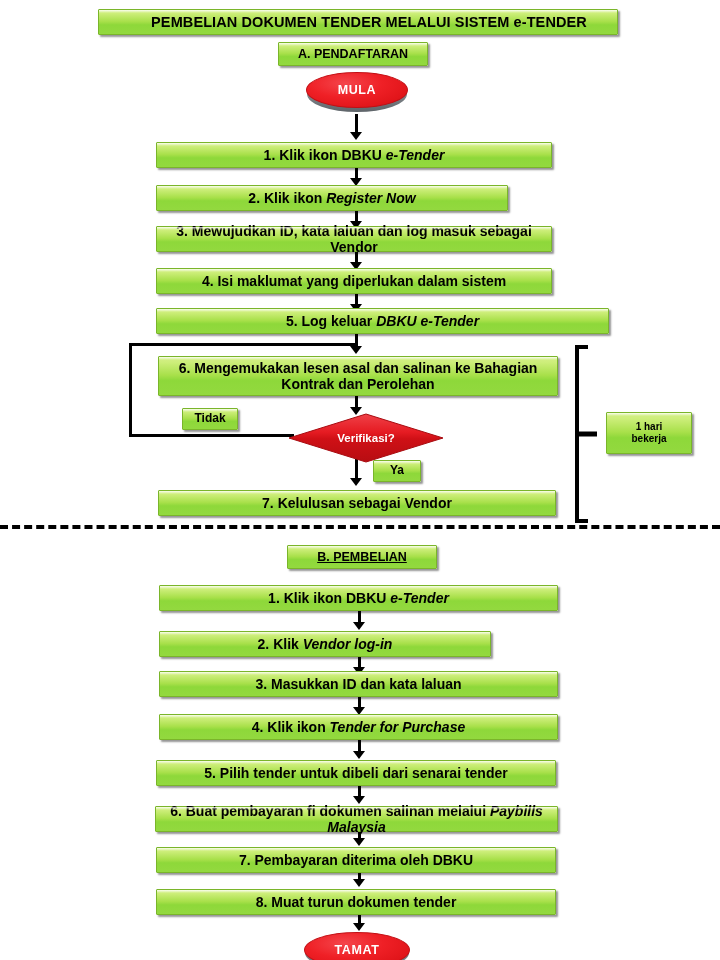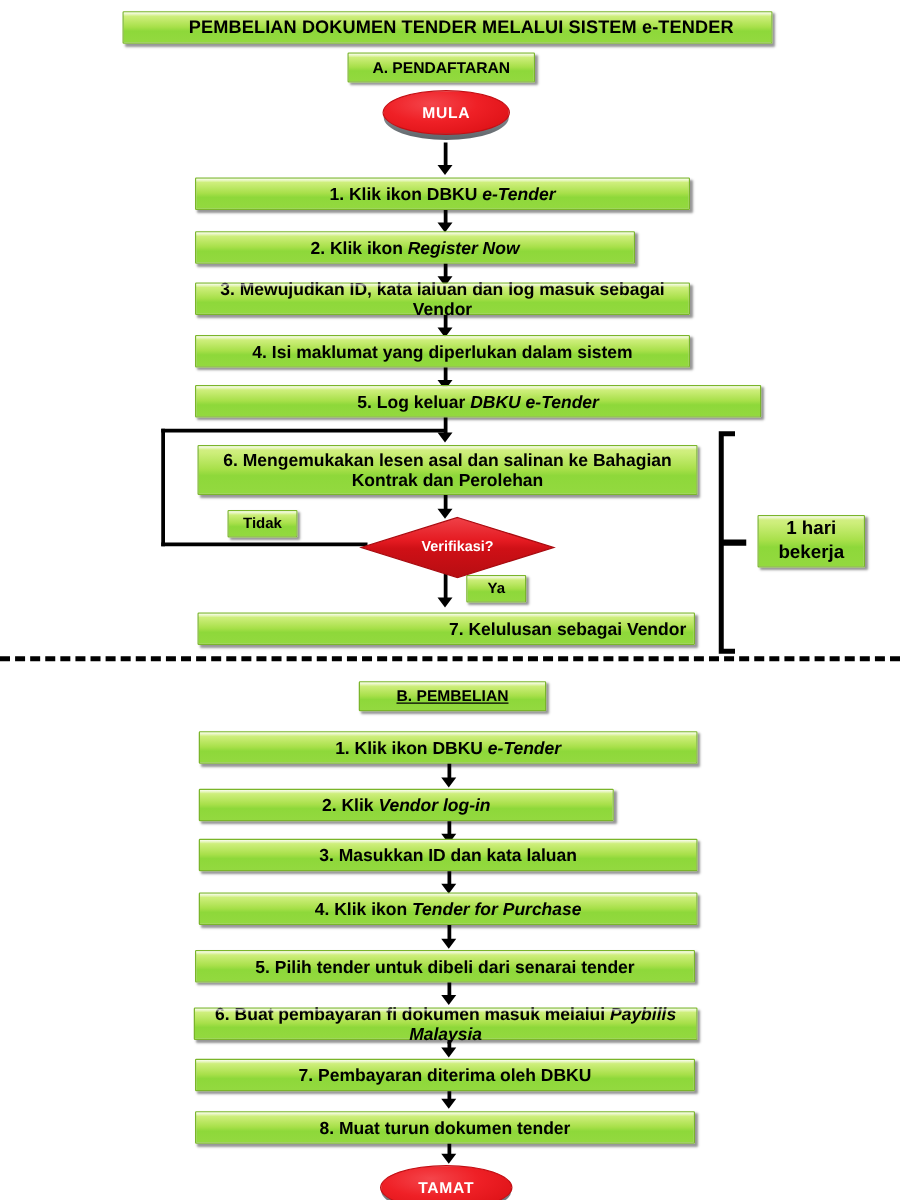--- a/index.html
+++ b/index.html
@@ -59,21 +59,21 @@
   .section-box {
     font-size: 12.5px;
   }
   .step-box {
     font-size: 14px;
   }
   .tag-box {
     font-size: 12px;
   }
   .dur-box {
-    font-size: 15px;
+    font-size: 10px;
     line-height: 1.25;
   }
 
   
   .ellipse {
     position: absolute;
     display: flex;
     align-items: center;
     justify-content: center;
     color: #ffffff;
@@ -223,21 +223,21 @@
     <span>Verifikasi?</span>
   </div>
 
   <div class="vline" style="left:354.5px; top:459px; height:22px;"></div>
   <div class="arrowdown" style="left:350px; top:478px;"></div>
 
   <div class="gbox tag-box" style="left:373px; top:460px; width:48px; height:22px;">
     <span>Ya</span>
   </div>
 
-  <div class="gbox step-box" style="left:158px; top:490px; width:398px; height:26px;justify-content:flex-end;">
+  <div class="gbox step-box" style="left:158px; top:490px; width:398px; height:26px;">
     <span><span>7.  </span>Kelulusan sebagai Vendor</span>
   </div>
 
   <svg class="bracket" style="left:572px; top:344px;" width="30" height="180" viewBox="0 0 30 180">
     <path d="M16,3 L5,3 L5,177 L16,177" fill="none" stroke="#000000" stroke-width="4"></path>
     <path d="M5,90 L25,90" fill="none" stroke="#000000" stroke-width="5"></path>
   </svg>
   <div class="gbox dur-box" style="left:606px; top:412px; width:86px; height:42px; flex-direction:column;">
     <span>1 hari</span>
     <span>bekerja</span>
@@ -273,21 +273,21 @@
   <div class="vline" style="left:357.5px; top:740px; height:14px;"></div>
   <div class="arrowdown" style="left:353px; top:751px;"></div>
 
   <div class="gbox step-box" style="left:156px; top:760px; width:400px; height:26px;">
     <span><span>5.  </span><span>Pilih tender untuk dibeli dari senarai tender</span><i></i></span>
   </div>
   <div class="vline" style="left:357.5px; top:786px; height:14px;"></div>
   <div class="arrowdown" style="left:353px; top:796px;"></div>
 
   <div class="gbox step-box" style="left:155px; top:806px; width:403px; height:26px;">
-    <span><span>6.  </span><span>Buat pembayaran fi dokumen masuk melalui </span><i>Paybills Malaysia</i></span>
+    <span><span>6.  </span><span>Buat pembayaran fi dokumen salinan melalui </span><i>Paybills Malaysia</i></span>
   </div>
   <div class="vline" style="left:357.5px; top:832px; height:10px;"></div>
   <div class="arrowdown" style="left:353px; top:838px;"></div>
 
   <div class="gbox step-box" style="left:156px; top:847px; width:400px; height:26px;">
     <span><span>7.  </span><span>Pembayaran diterima oleh DBKU</span><i></i></span>
   </div>
   <div class="vline" style="left:357.5px; top:873px; height:10px;"></div>
   <div class="arrowdown" style="left:353px; top:879px;"></div>
 

